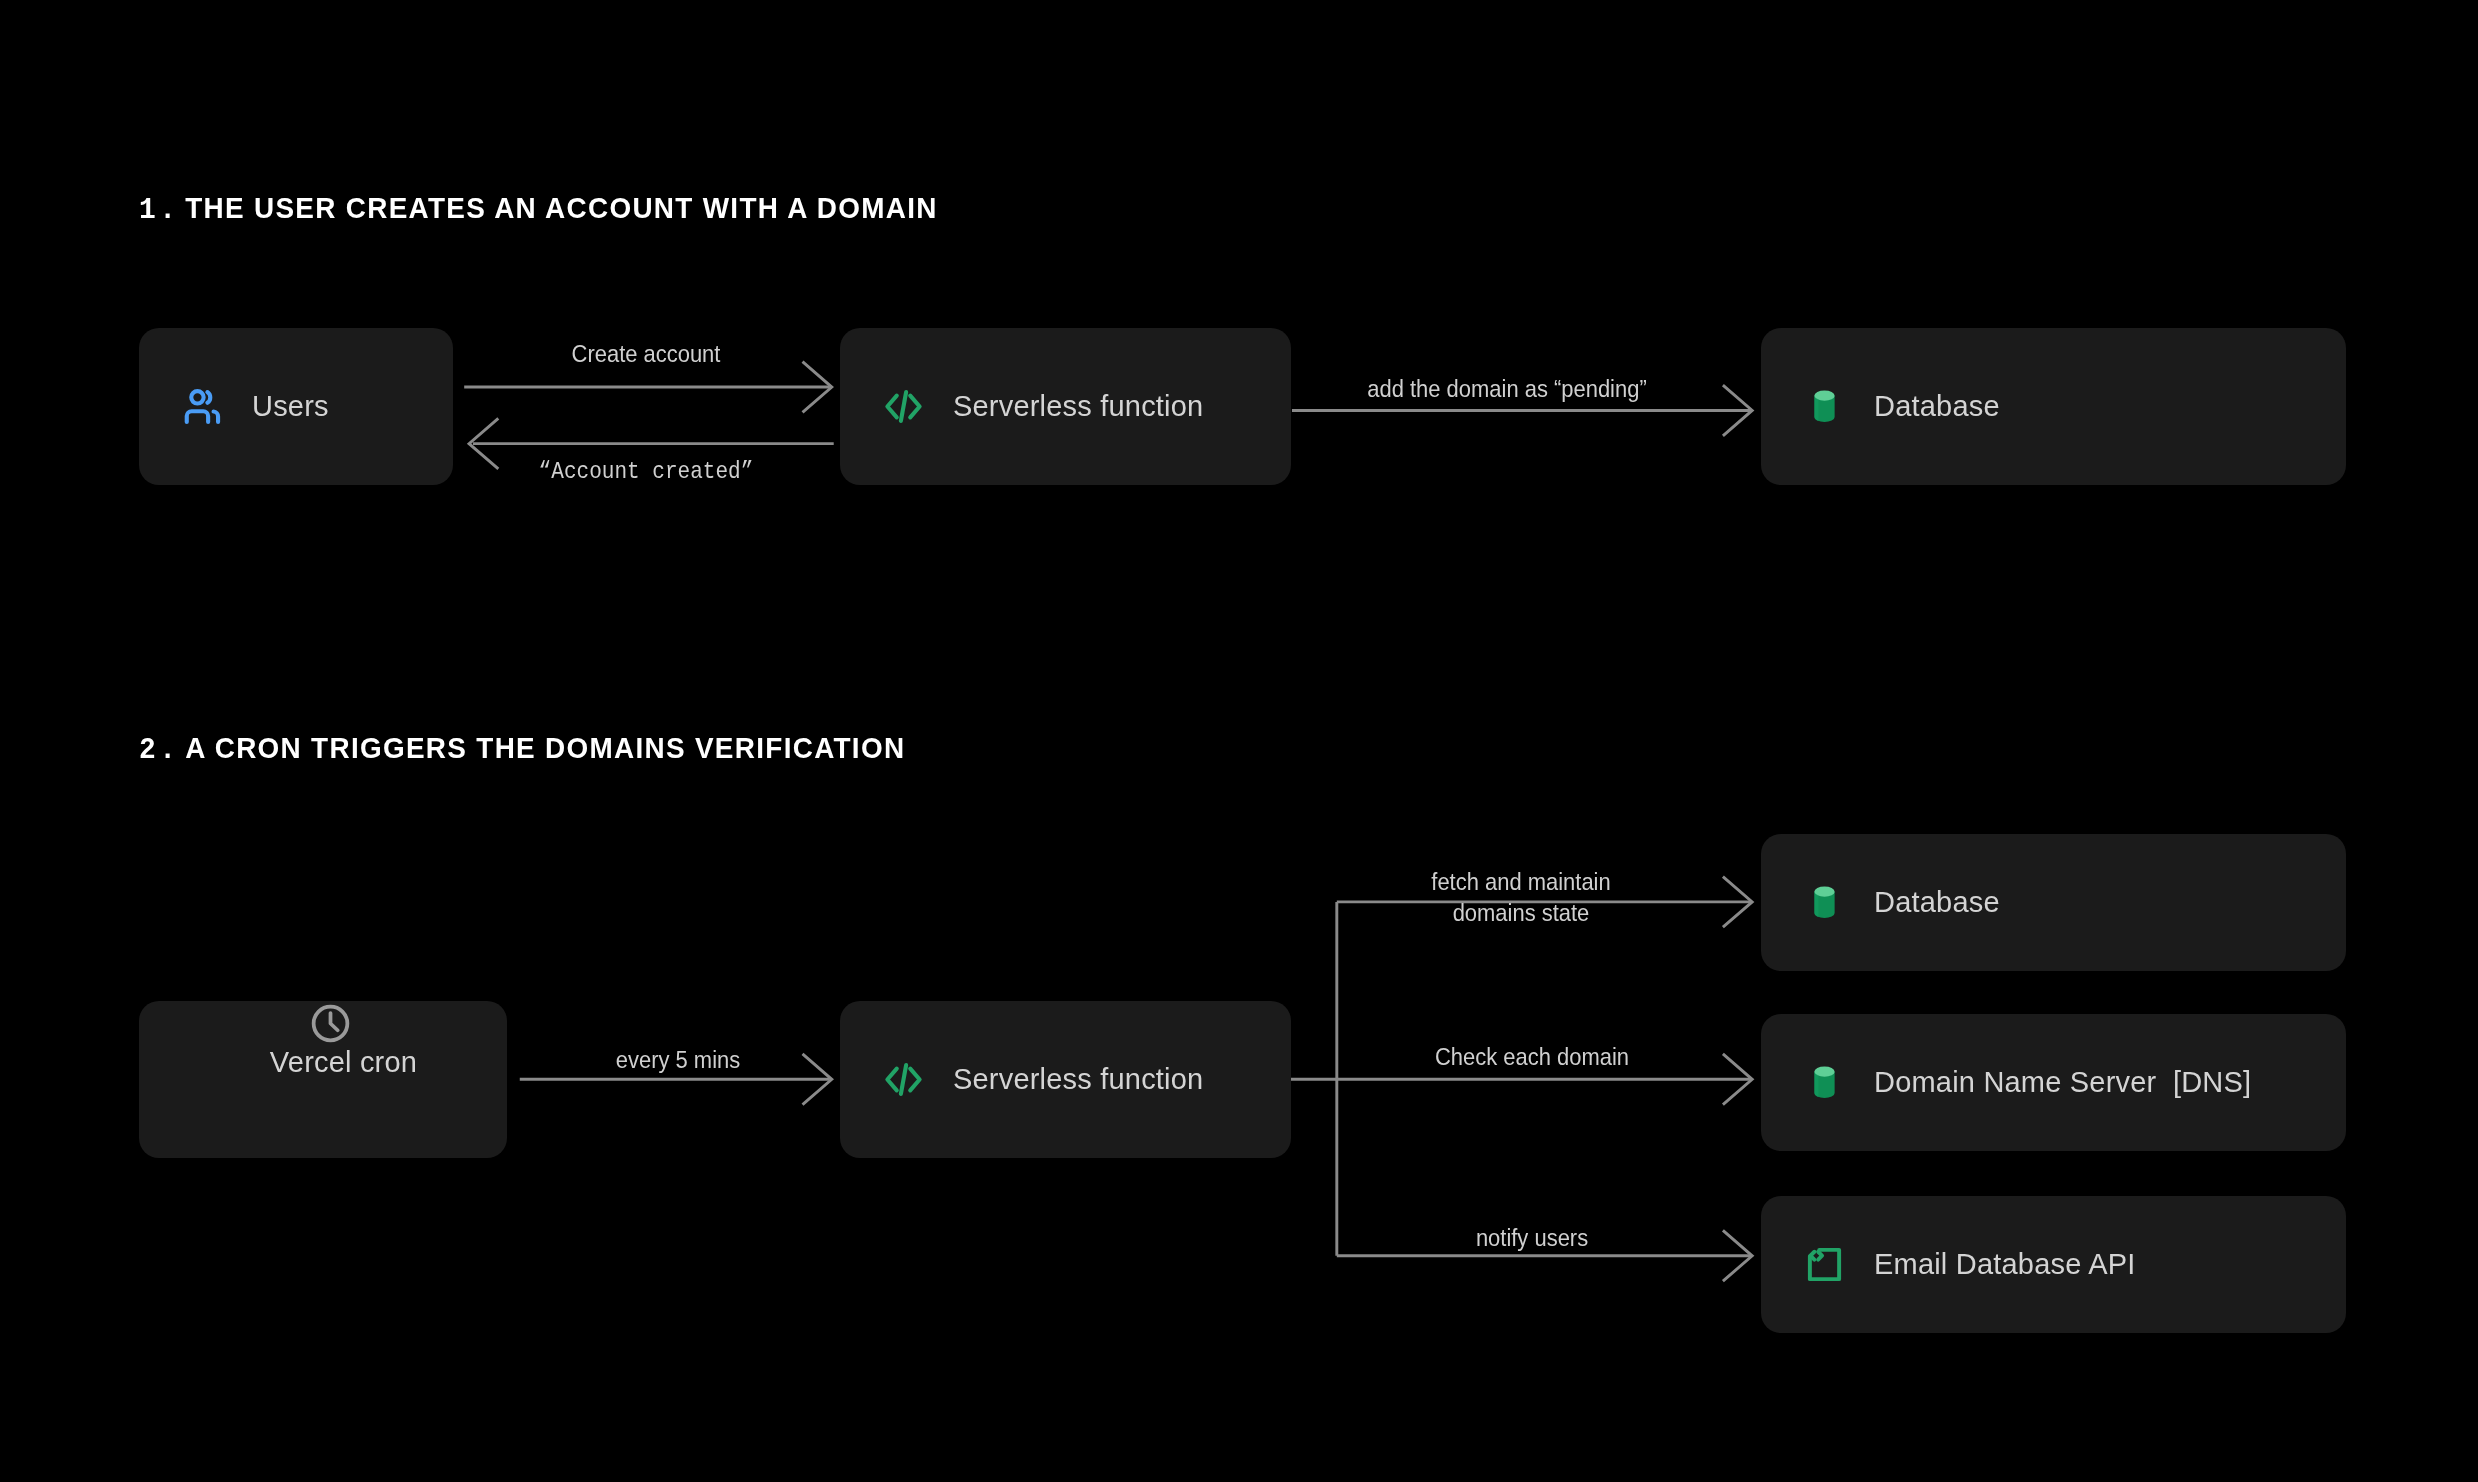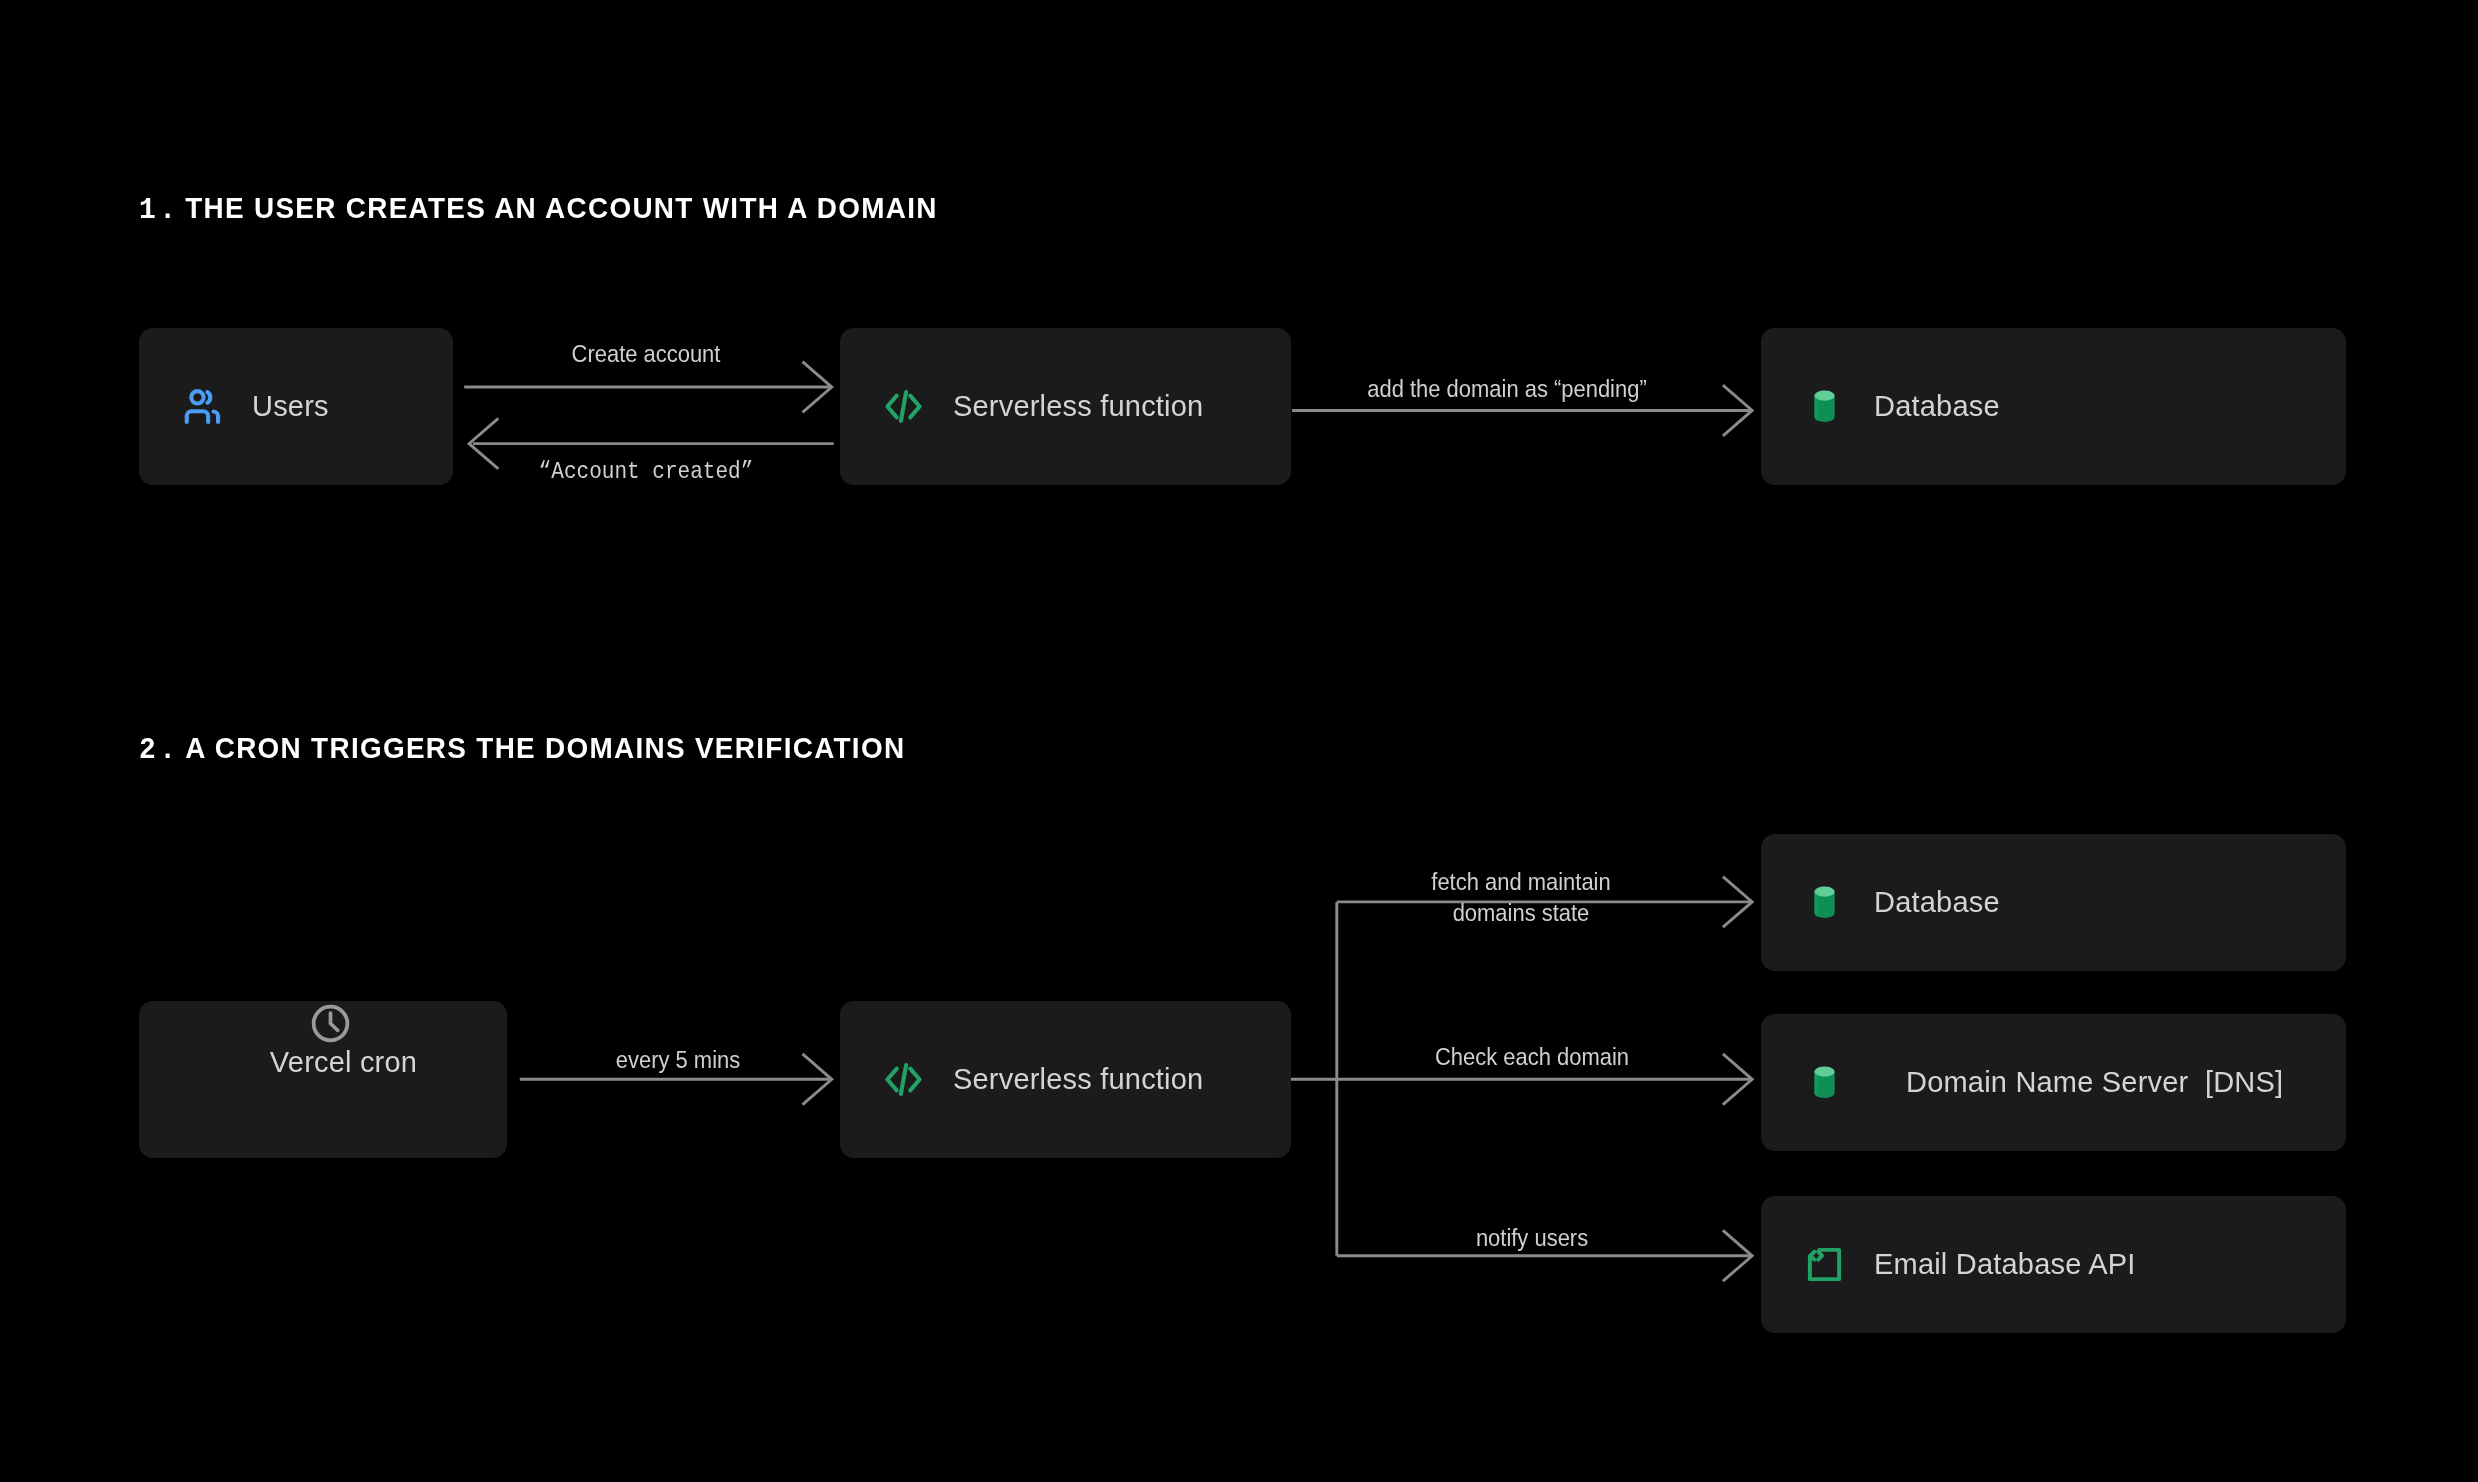--- a/index.html
+++ b/index.html
@@ -44,21 +44,21 @@
     letter-spacing: 3.9px;
     margin-right: 5.9px;
   }
   #title-1 { left: 107px; top: 191px; }
   #title-2 { left: 107px; top: 731px; }
 
   
   .node {
     position: absolute;
     background: #1b1b1b;
-    border-radius: 14px;
+    border-radius: 20px;
     display: flex;
     align-items: center;
     box-sizing: border-box;
     padding-left: 41px;
   }
   .node .node-label {
     font-size: 29px;
     color: #d4d4d4;
     letter-spacing: 0.2px;
     white-space: pre;
@@ -234,21 +234,21 @@
 
   <div class="node" style="left:1729px; top:834px; width:585px; height:137px;">
     <svg class="node-icon" viewBox="0 0 24 24">
       <path d="M6.6 6.2h10.8v11.4a5.4 2.7 0 0 1-10.8 0z" fill="#0f8f55"></path>
       <ellipse cx="12" cy="6.2" rx="5.4" ry="2.7" fill="#5fcf96"></ellipse>
       <path d="M6.6 6.2v11.4a5.4 2.7 0 0 0 2.2 2.2V8.1a5.4 2.7 0 0 1-2.2-1.9z" fill="#14a062" opacity="0.55"></path>
     </svg>
     <span class="node-label">Database</span>
   </div>
 
-  <div class="node" style="left:1729px; top:1014px; width:585px; height:137px;gap:32px;">
+  <div class="node" style="left:1729px; top:1014px; width:585px; height:137px;">
     <svg class="node-icon" viewBox="0 0 24 24">
       <path d="M6.6 6.2h10.8v11.4a5.4 2.7 0 0 1-10.8 0z" fill="#0f8f55"></path>
       <ellipse cx="12" cy="6.2" rx="5.4" ry="2.7" fill="#5fcf96"></ellipse>
       <path d="M6.6 6.2v11.4a5.4 2.7 0 0 0 2.2 2.2V8.1a5.4 2.7 0 0 1-2.2-1.9z" fill="#14a062" opacity="0.55"></path>
     </svg>
     <span class="node-label">Domain Name Server  [DNS]</span>
   </div>
 
   <div class="node" style="left:1729px; top:1196px; width:585px; height:137px;">
     <svg class="node-icon" viewBox="0 0 24 24">

